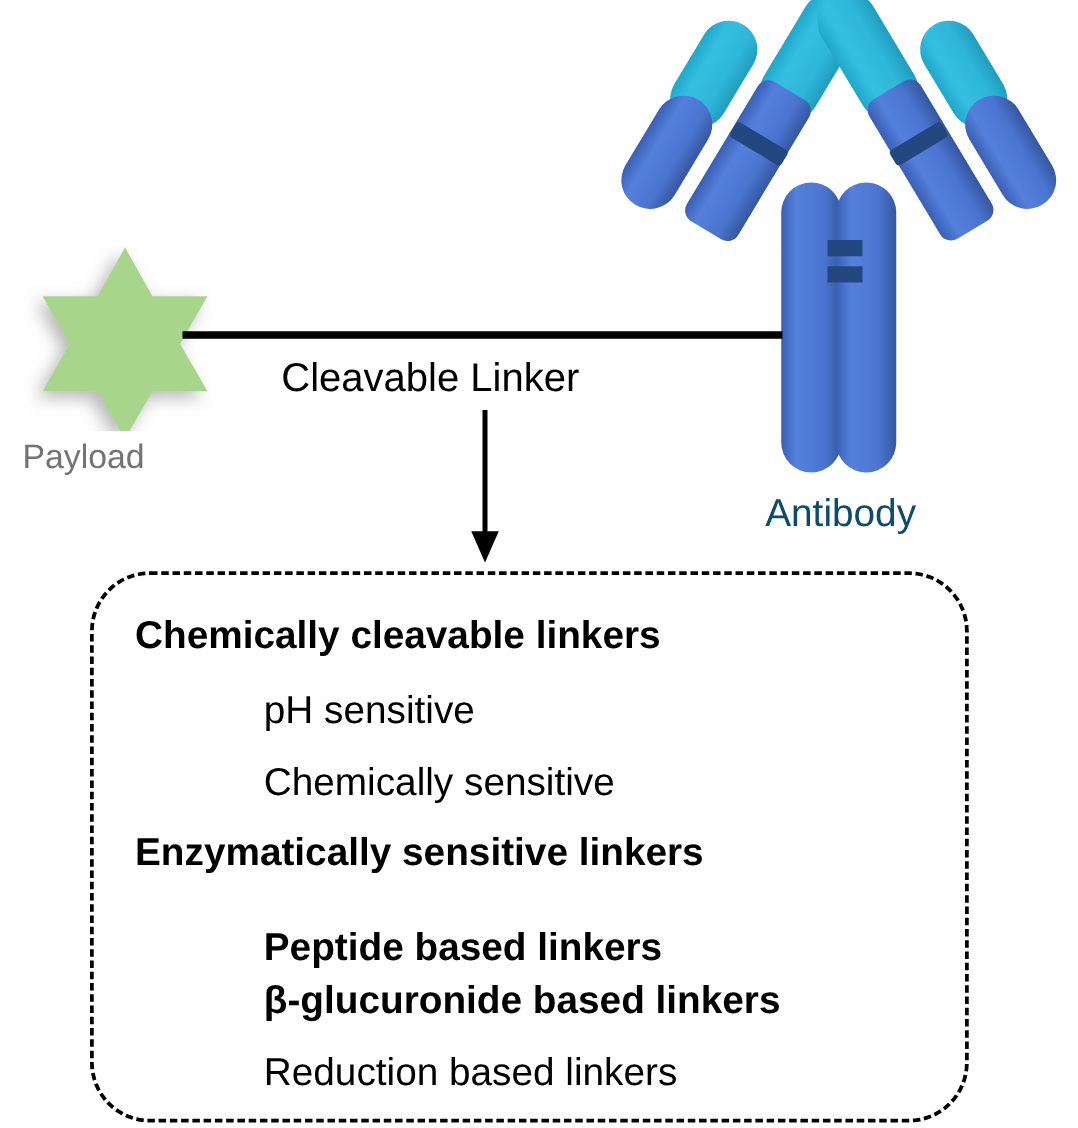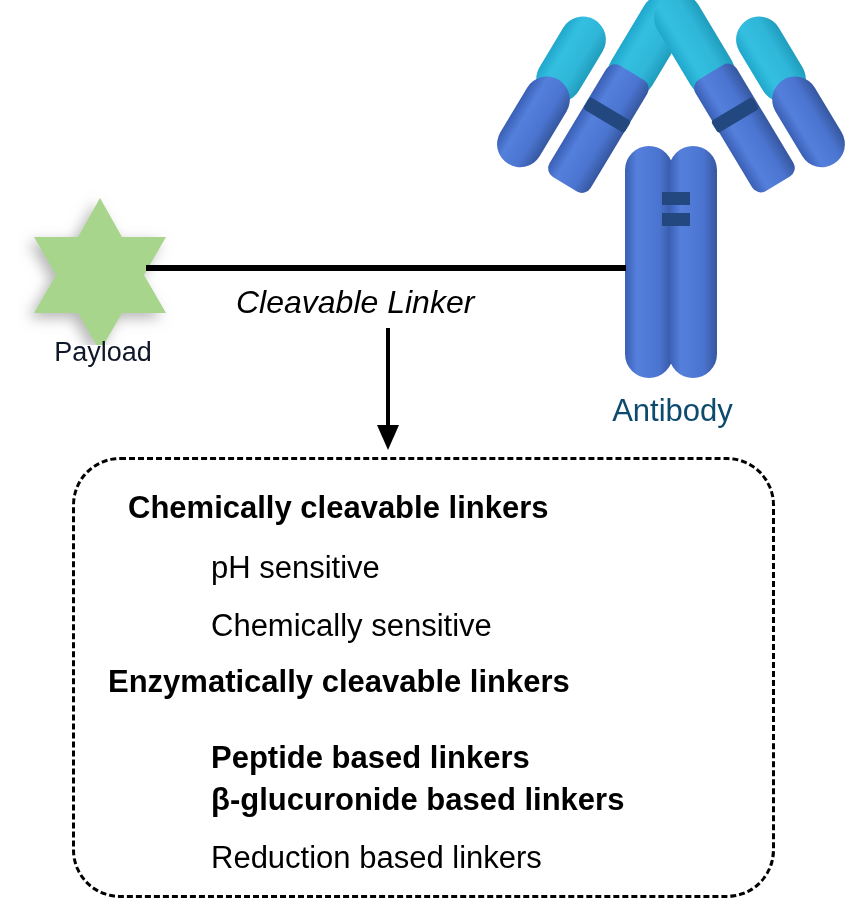--- a/index.html
+++ b/index.html
@@ -42,45 +42,43 @@
   #payload-figure {
     position: absolute;
     left: 18px;
     top: 190px;
     width: 170px;
     height: 155px;
   }
   #payload-label {
     position: absolute;
     left: 18px;
-    top: 337px;
+    top: 350px;
     width: 170px;
-    text-align: center;
     font-size: 27px;
-    color: #0f172a;
+    color: #737373;
     white-space: nowrap;
   }
 
   
   #linker-line {
     position: absolute;
     left: 146px;
     top: 265px;
     width: 480px;
     height: 6px;
     background: #000000;
   }
   #linker-label {
     position: absolute;
-    left: 236px;
+    left: 225px;
     top: 284px;
     font-size: 32px;
     color: #000000;
     white-space: nowrap;
-    font-style: italic;
   }
 
   
   #down-arrow {
     position: absolute;
     left: 362px;
     top: 328px;
     width: 52px;
     height: 122px;
   }
@@ -188,27 +186,27 @@
 
   <div id="linker-line"></div>
   <div id="linker-label">Cleavable Linker</div>
 
   <svg id="down-arrow" viewBox="0 0 52 122" xmlns="http://www.w3.org/2000/svg">
     <line x1="26" y1="0" x2="26" y2="104" stroke="#000000" stroke-width="4"></line>
     <polygon points="26,122 15,97 37,97" fill="#000000"></polygon>
   </svg>
 
   <div id="linker-types-box">
-    <div class="box-line box-heading" style="top:30px;margin-left:20px;">Chemically cleavable linkers</div>
+    <div class="box-line box-heading" style="top:30px;">Chemically cleavable linkers</div>
 
     <div class="box-line box-item" style="top:90px;">pH sensitive</div>
 
     <div class="box-line box-item" style="top:148px;">Chemically sensitive</div>
 
-    <div class="box-line box-heading" style="top:204px;">Enzymatically cleavable linkers</div>
+    <div class="box-line box-heading" style="top:204px;">Enzymatically sensitive linkers</div>
 
     <div class="box-line box-item" style="top:280px;font-weight:bold;">Peptide based linkers</div>
 
     <div class="box-line box-item" style="top:322px;font-weight:bold;">β-glucuronide based linkers</div>
 
     <div class="box-line box-item" style="top:380px;">Reduction based linkers</div>
   </div>
 
 </div>
 

